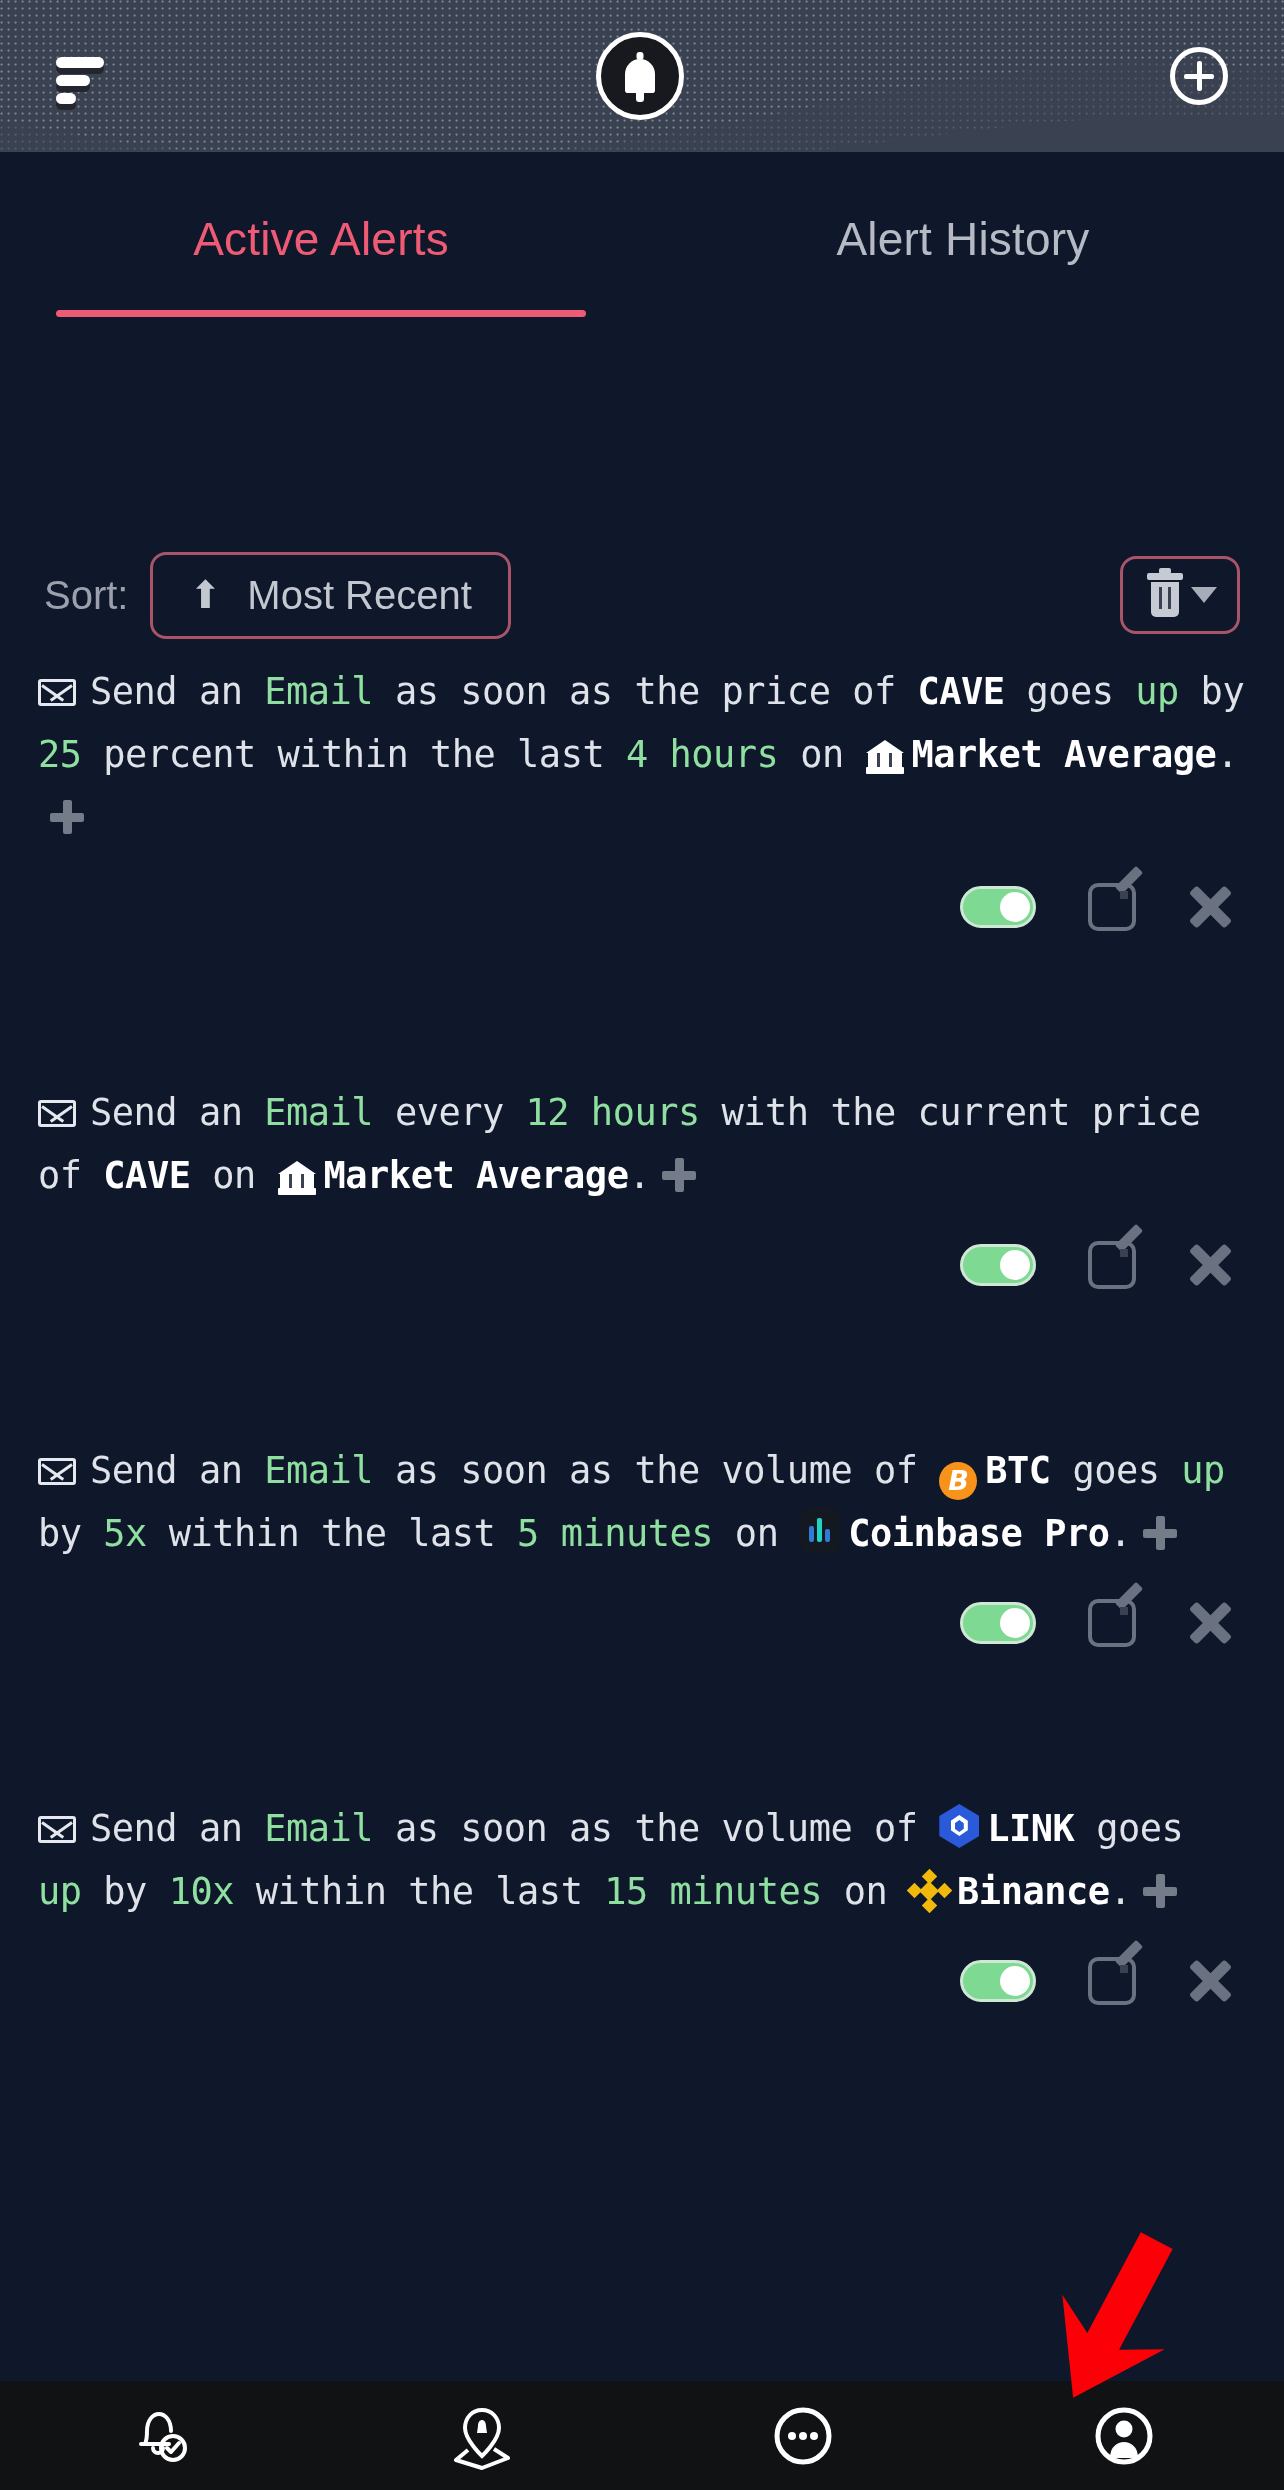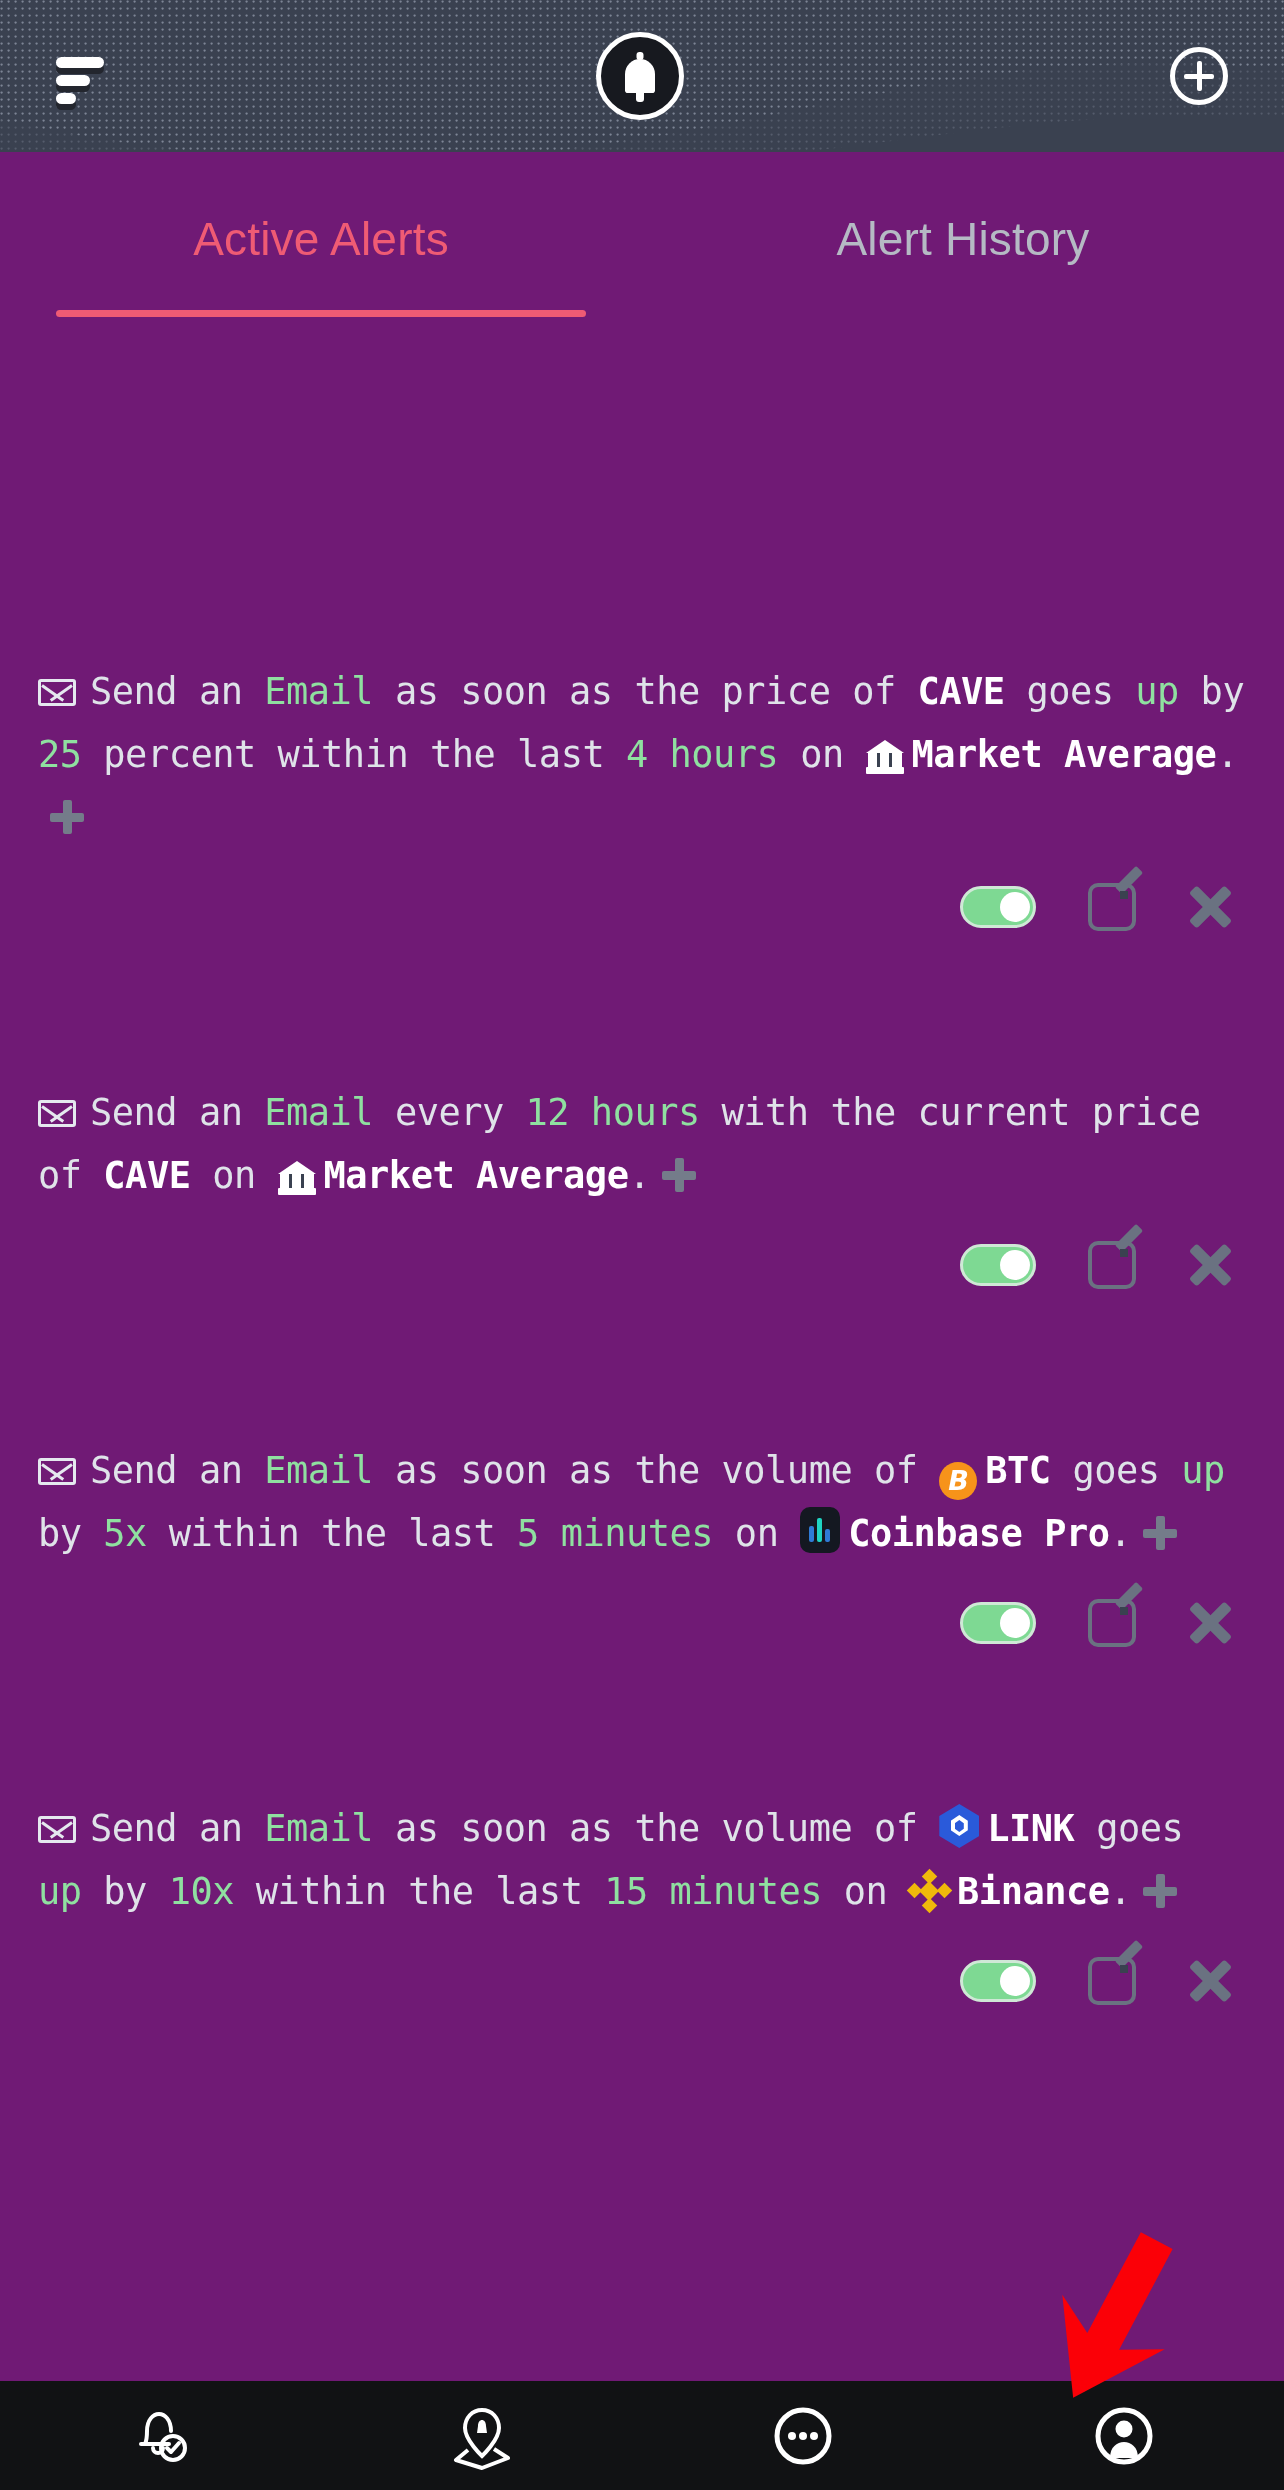--- a/index.html
+++ b/index.html
@@ -3,21 +3,21 @@
 <meta charset="utf-8">
 <style>
   html,body{margin:0;padding:0;}
   body{
     width:1284px;height:2490px;
     background:#363c4a;
     font-family:"Liberation Sans",sans-serif;
     overflow:hidden;
     position:relative;
   }
-  .app{width:1284px;height:2490px;position:relative;background:#701a75;}
+  .app{width:1284px;height:2490px;position:relative;background:#0f172a;}
 
   
   .header{
     position:absolute;left:0;top:0;width:1284px;height:152px;
     background:#3a4150;
     overflow:hidden;
   }
   .wavebg{position:absolute;left:0;top:0;width:1284px;height:152px;opacity:.85;}
   .hdr-row{
     position:absolute;left:0;top:0;width:1284px;height:152px;
@@ -246,20 +246,36 @@
     <div class="tab active">
       <span>Active Alerts</span>
       <div class="bar"></div>
     </div>
     <div class="tab inactive">
       <span>Alert History</span>
       <div class="bar"></div>
     </div>
   </div>
 
+  <div class="sortrow">
+    <div class="sort-label">Sort:</div>
+    <div class="sort-pill">
+      <span class="sort-arrow">⬆</span>
+      <span class="sort-value">Most Recent</span>
+    </div>
+    <div class="spacer"></div>
+    <div class="trash-btn">
+      <span class="trash-ico">
+        <span class="knob"></span>
+          <span class="lid"></span>
+          <span class="can"></span>
+      </span>
+      <span class="caret"></span>
+    </div>
+  </div>
 
   <div class="list" id="alert-list">
       <div class="alert" style="margin-bottom: 150px;">
         <div class="alert-text"><span class="mail"></span><span class="">Send an </span><span class="g">Email</span><span class=""> as soon as the price of </span><span class="w">CAVE</span><span class=""> goes </span><span class="g">up</span><span class=""> by </span><span class="g">25</span><span class=""> percent within the last </span><span class="g">4 hours</span><span class=""> on </span><span class="gl bank"><span class="roof"></span><span class="body"></span><span class="base"></span></span><span class="w">Market Average</span><span class="">.</span><span class="plusico"></span></div>
         <div class="actions">
           <div class="toggle">
             <div class="knob"></div>
           </div>
           <div class="edit"></div>
           <div class="xbtn"></div>

